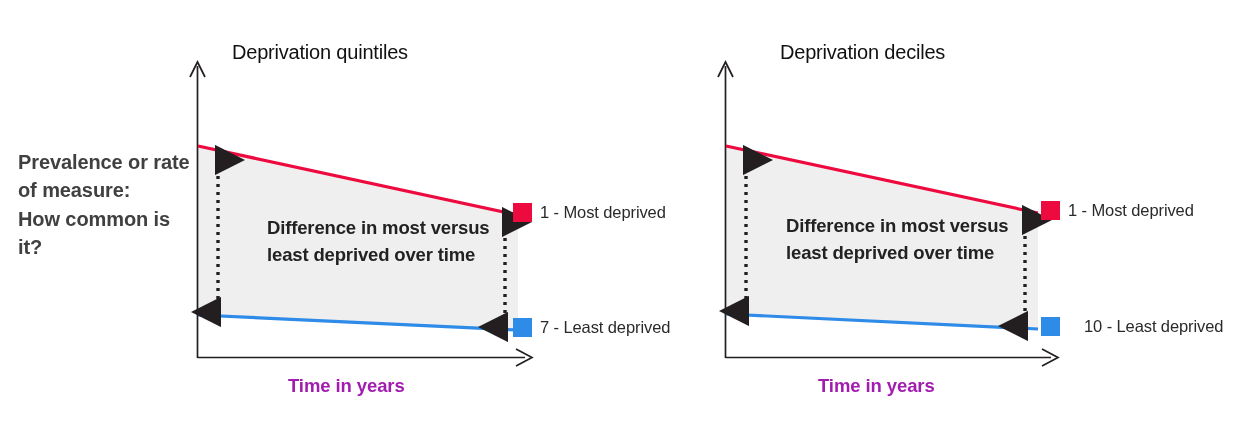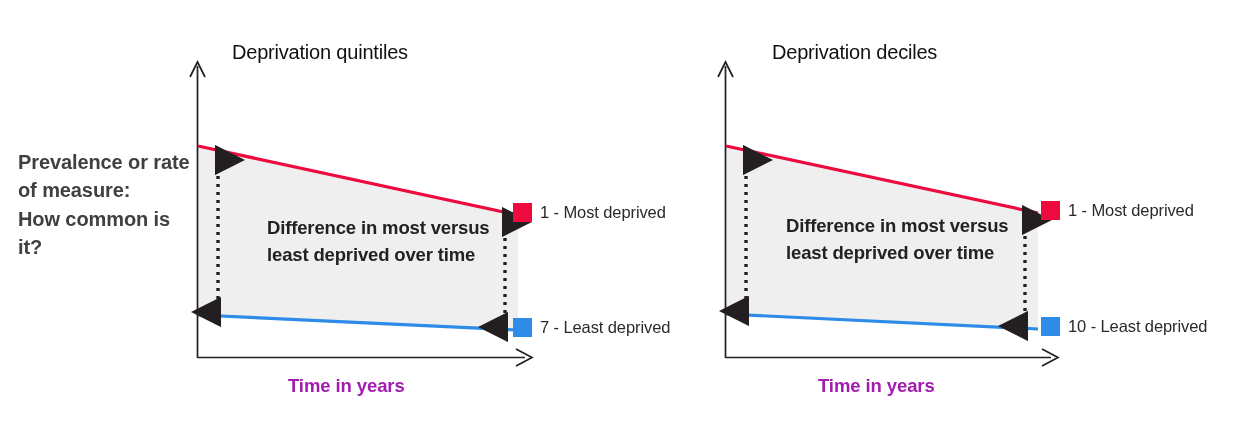--- a/index.html
+++ b/index.html
@@ -38,21 +38,21 @@
   .panel-title {
     position: absolute;
     top: 41px;
     font-size: 20px;
     font-weight: 400;
     color: #111111;
     white-space: nowrap;
     letter-spacing: -0.2px;
   }
   .panel.left  .panel-title { left: 52px; }
-  .panel.right .panel-title { left: 64px; }
+  .panel.right .panel-title { left: 72px; }
 
   .x-title {
     position: absolute;
     top: 375px;
     font-size: 18.5px;
     font-weight: 700;
     color: #a21caf;
     white-space: nowrap;
     letter-spacing: -0.1px;
   }
@@ -95,21 +95,21 @@
   .legend-label {
     font-size: 16.5px;
     font-weight: 400;
     color: #2a2a2a;
     margin-left: 8px;
     letter-spacing: -0.1px;
   }
   .panel.left  .legend-item.top    { left: 333px; top: 203px; }
   .panel.left  .legend-item.bottom { left: 333px; top: 318px; }
   .panel.right .legend-item.top    { left: 333px; top: 201px; }
-  .panel.right .legend-item.bottom { left: 333px; top: 317px; }
+  .panel.right .legend-item.bottom { left: 333px; top: 317px; gap: 16px; }
 </style>
 </head>
 <body>
 
 <div id="stage">
 
   <div class="axis-caption" style="white-space: pre-line;">Prevalence or rate of measure:
 How common is it?</div>
 
   <div class="panel left">

